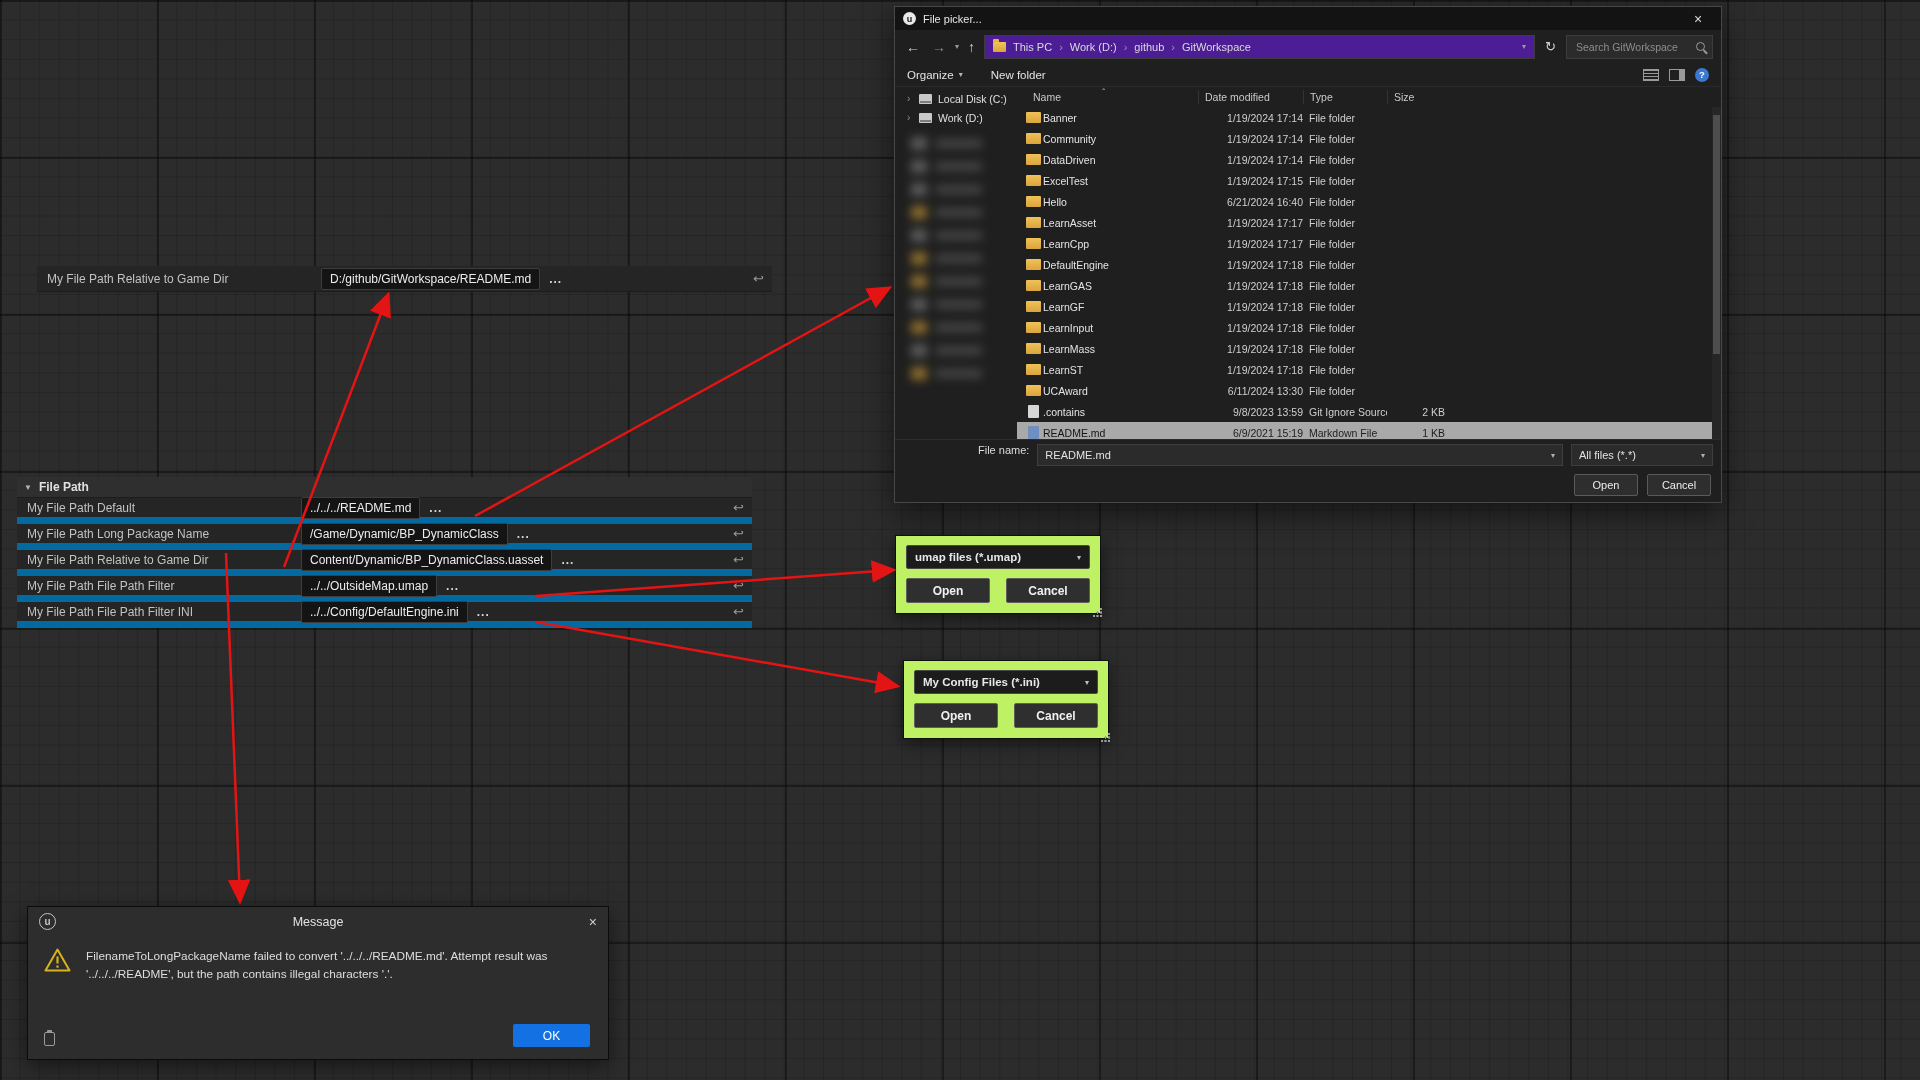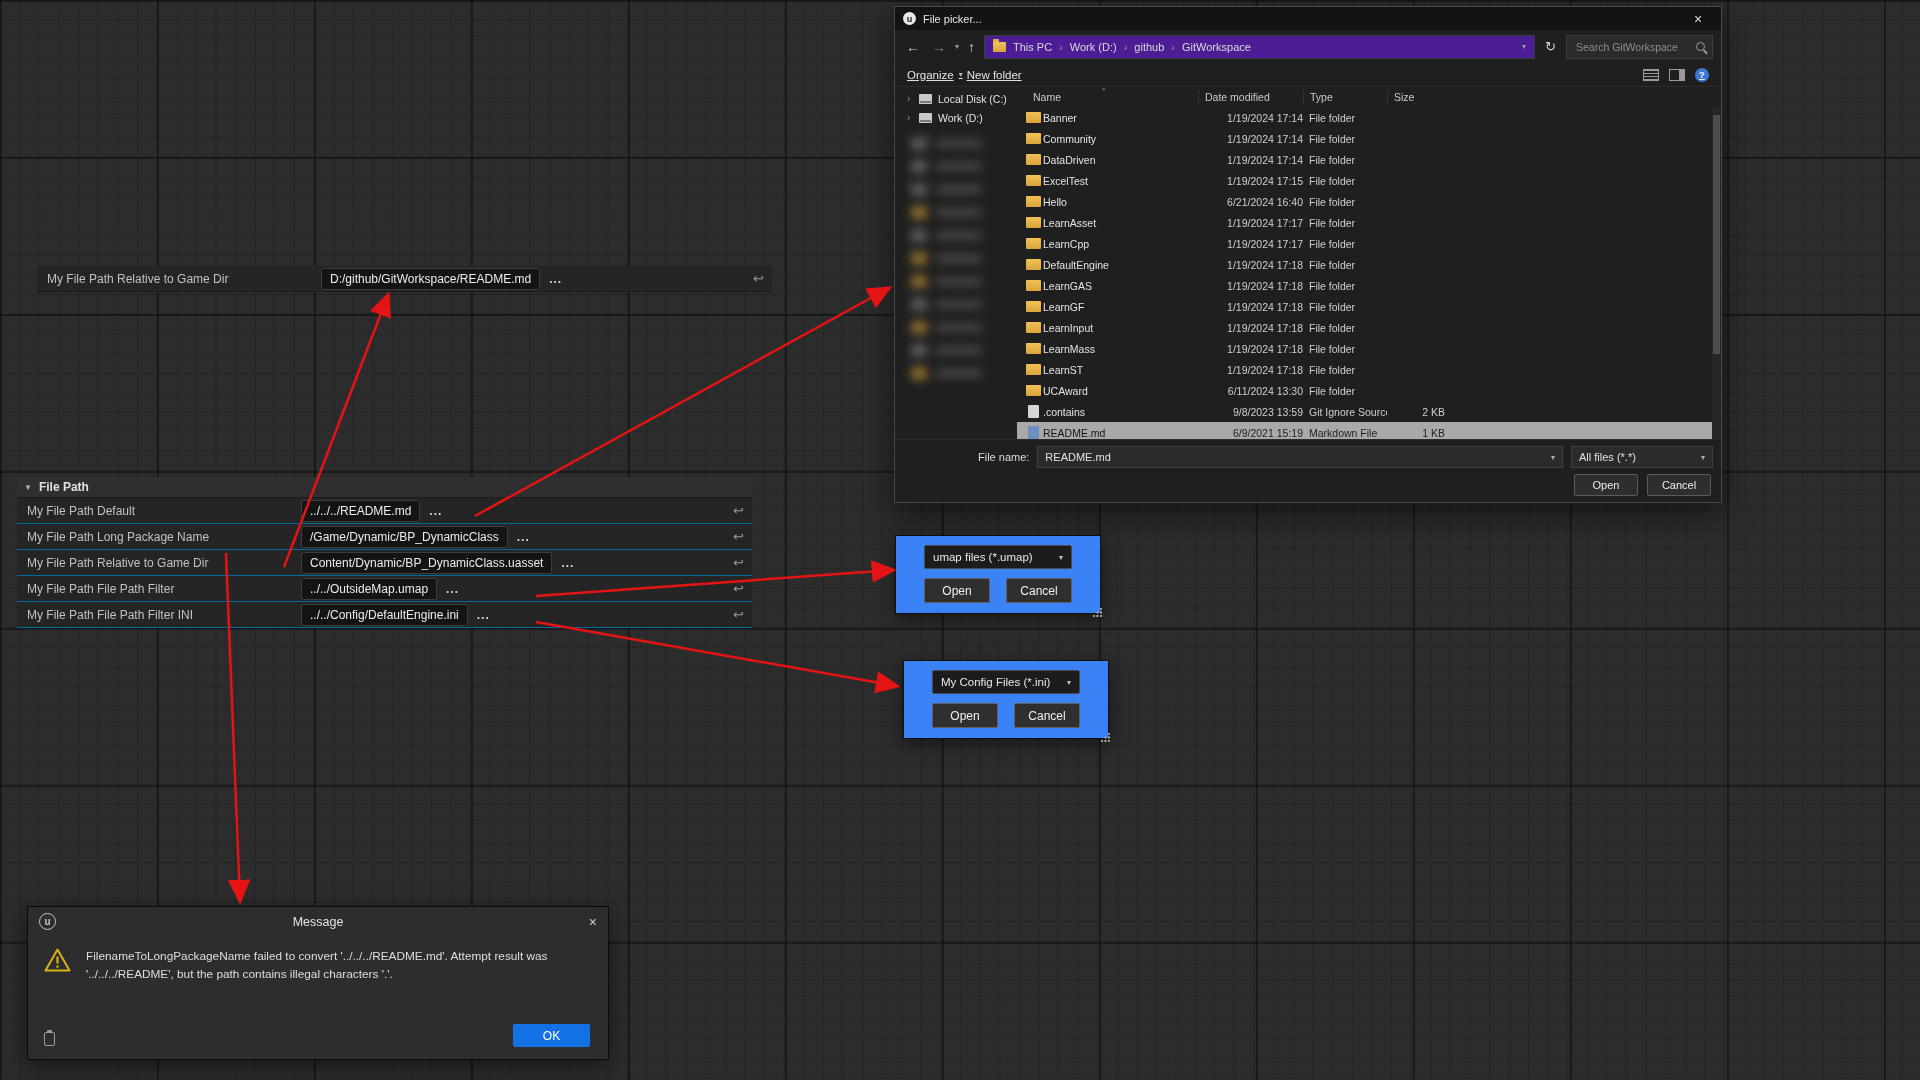--- a/index.html
+++ b/index.html
@@ -22,21 +22,21 @@
 .top-prop { position:absolute; left:37px; top:266px; width:735px; z-index:5; border-bottom:1px solid #1c1c1c; }
 .prop-label { width:284px; padding-left:10px; font-size:12px; color:#c2c2c2; white-space:nowrap; }
 .prop-value { background:#141414; border:1px solid #3d3d3d; border-radius:2px; color:#ececec; font-size:12px; padding:3px 8px; white-space:nowrap; cursor:text; }
 .prop-dots { margin-left:9px; color:#d8d8d8; font-weight:bold; font-size:12px; letter-spacing:1px; cursor:pointer; }
 .prop-reset { margin-right:8px; color:#9a9a9a; font-size:13px; cursor:pointer; }
 
 .fp-section { position:absolute; left:17px; top:477px; width:735px; z-index:5; }
 .fp-header { height:21px; display:flex; align-items:center; gap:7px; padding-left:7px; background:#2f2f2f; border-bottom:1px solid #1d1d1d; cursor:pointer; }
 .fp-tri { font-size:8px; color:#b5b5b5; }
 .fp-title { font-size:12px; font-weight:bold; color:#e0e0e0; }
-.fp-section .prop-row { border-bottom:1px solid #0369a1; }
+.fp-section .prop-row { border-bottom:7px solid #0369a1; }
 
 
 .picker { position:absolute; left:894px; top:6px; width:828px; height:497px; background:#1f1f1f;
   border:1px solid #484848; box-shadow:0 10px 30px rgba(0,0,0,0.55); display:flex; flex-direction:column; z-index:10; }
 .p-title { height:23px; background:#131313; display:flex; align-items:center; padding:0 8px; gap:7px; flex:0 0 auto; }
 .ue-mini { width:13px; height:13px; border-radius:50%; background:#e9e9e9; color:#141414; font-size:9px; font-weight:bold; display:flex; align-items:center; justify-content:center; }
 .p-title-text { font-size:11px; color:#e6e6e6; }
 .p-close { margin-left:auto; color:#dcdcdc; font-size:14px; width:30px; text-align:center; cursor:pointer; }
 
 .p-nav { height:33px; display:flex; align-items:center; padding:0 8px; gap:6px; flex:0 0 auto; }
@@ -49,21 +49,21 @@
 .mini-folder { width:13px; height:10px; background:linear-gradient(#f2c45c,#d9a33a); border-radius:1px; position:relative; flex:0 0 auto; }
 .mini-folder::before { content:''; position:absolute; top:-3px; left:0; width:6px; height:3px; background:#e7b44b; border-radius:1px 1px 0 0; }
 .chev-end { margin-left:auto; }
 .refresh-btn { color:#cfcfcf; font-size:13px; padding:0 4px; cursor:pointer; }
 .search-box { width:147px; height:24px; background:#2b2b2b; border:1px solid #3c3c3c; display:flex; align-items:center; padding:0 7px; gap:5px; }
 .search-box input { flex:1; min-width:0; background:transparent; border:none; outline:none; color:#cfcfcf; font-size:10.5px; font-family:inherit; }
 .search-box input::placeholder { color:#8d8d8d; }
 .mag { width:9px; height:9px; border:1.5px solid #9b9b9b; border-radius:50%; position:relative; flex:0 0 auto; }
 .mag::after { content:''; position:absolute; width:5px; height:1.5px; background:#9b9b9b; transform:rotate(45deg); right:-4px; bottom:-2px; }
 
-.p-toolbar { height:24px; display:flex; align-items:center; padding:0 12px; gap:4px; font-size:11.5px; color:#e2e2e2; border-bottom:1px solid #2a2a2a; flex:0 0 auto;text-decoration:underline; }
+.p-toolbar { height:24px; display:flex; align-items:center; padding:0 12px; gap:28px; font-size:11.5px; color:#e2e2e2; border-bottom:1px solid #2a2a2a; flex:0 0 auto; }
 .tb-item { display:flex; gap:5px; align-items:center; cursor:pointer; }
 .tb-chev { font-size:8px; color:#b5b5b5; }
 .tb-right { margin-left:auto; display:flex; gap:10px; align-items:center; }
 .icon-views { width:16px; height:12px; border:1px solid #9a9a9a; background:repeating-linear-gradient(180deg,#9a9a9a 0 1px,transparent 1px 3px); cursor:pointer; }
 .icon-pane { width:16px; height:12px; border:1px solid #9a9a9a; background:linear-gradient(90deg,transparent 0 9px,#9a9a9a 9px); cursor:pointer; }
 .icon-help { width:14px; height:14px; border-radius:50%; background:#3a79cf; color:#fff; font-size:9.5px; font-weight:bold; display:flex; align-items:center; justify-content:center; cursor:pointer; }
 
 .p-body { flex:1; display:flex; min-height:0; }
 .p-side { width:122px; padding-top:2px; position:relative; flex:0 0 auto; }
 .side-item { height:19px; display:flex; align-items:center; gap:6px; padding-left:12px; font-size:10.5px; color:#e0e0e0; cursor:pointer; white-space:nowrap; }
@@ -91,31 +91,31 @@
 .frow.selected { background:#a9a9a9; color:#141414; }
 .frow.selected .fdate,.frow.selected .ftype,.frow.selected .fsize { color:#1e1e1e; }
 .icon-folder { width:15px; height:11px; background:linear-gradient(#f1c257,#daa53c); border-radius:1px; position:relative; flex:0 0 auto; }
 .icon-folder::before { content:''; position:absolute; top:-3px; left:0; width:7px; height:3px; background:#e8b54c; border-radius:1px 1px 0 0; }
 .icon-file { width:11px; height:13px; background:#d6d6d6; border-radius:1px; flex:0 0 auto; margin:0 2px; }
 .icon-md { width:11px; height:13px; background:#6f8fc0; border-radius:1px; flex:0 0 auto; margin:0 2px; }
 .scrollbar { position:absolute; right:0; top:20px; bottom:0; width:9px; background:#262626; }
 .scroll-thumb { position:absolute; left:1px; right:1px; top:8px; height:72%; background:#4d4d4d; cursor:grab; }
 
 .p-footer { border-top:1px solid #2c2c2c; padding:4px 8px 6px; flex:0 0 auto; }
-.fn-row { display:flex; align-items:center; gap:8px; height:26px; }
+.fn-row { display:flex; align-items:flex-start; gap:8px; height:26px; }
 .fn-label { margin-left:75px; font-size:11px; color:#dcdcdc; white-space:nowrap; }
 .combo { height:22px; background:#2b2b2b; border:1px solid #3e3e3e; display:flex; align-items:center; padding:0 7px; font-size:11px; color:#e2e2e2; cursor:pointer; }
 .combo .chev { margin-left:auto; font-size:8px; color:#b0b0b0; padding-left:6px; }
 .fn-combo { flex:1; }
 .ft-combo { flex:0 0 142px; }
 .btn-row { display:flex; justify-content:flex-end; gap:9px; padding:4px 2px 0; }
 .p-btn { width:64px; height:22px; background:#2e2e2e; border:1px solid #5a5a5a; border-radius:2px; color:#ececec; font-size:11px; display:flex; align-items:center; justify-content:center; cursor:pointer; }
 
 
-.mini-dialog { position:absolute; left:895px; width:206px; background:#3b82f6; border:1px solid #0f0f0f; box-shadow:0 5px 16px rgba(0,0,0,0.5); padding:9px 28px 10px; z-index:20; }
+.mini-dialog { position:absolute; left:895px; width:206px; background:#bef264; border:1px solid #0f0f0f; box-shadow:0 5px 16px rgba(0,0,0,0.5); padding:9px 10px 10px; z-index:20;font-weight:bold; }
 #umap-dialog { top:535px; }
 #config-dialog { top:660px;margin-left:8px; }
 .md-select { height:24px; background:#1c1c1c; border:1px solid #4a4a4a; border-radius:2px; display:flex; align-items:center; padding:0 8px; font-size:11.5px; color:#e8e8e8; cursor:pointer; }
 .md-select .chev { margin-left:auto; font-size:8px; color:#c0c0c0; }
 .md-btns { display:flex; gap:16px; margin-top:9px; }
 .md-btn { flex:1; height:25px; background:#2f2f2f; border:1px solid #5f5f5f; border-radius:2px; color:#f0f0f0; font-size:12px; display:flex; align-items:center; justify-content:center; cursor:pointer; }
 .grip { position:absolute; right:-2px; bottom:-4px; width:10px; height:10px; cursor:nwse-resize;
   background:
    radial-gradient(circle at 2px 9px,#9a9a9a 1px,transparent 1.4px),
    radial-gradient(circle at 5.5px 5.5px,#9a9a9a 1px,transparent 1.4px),

